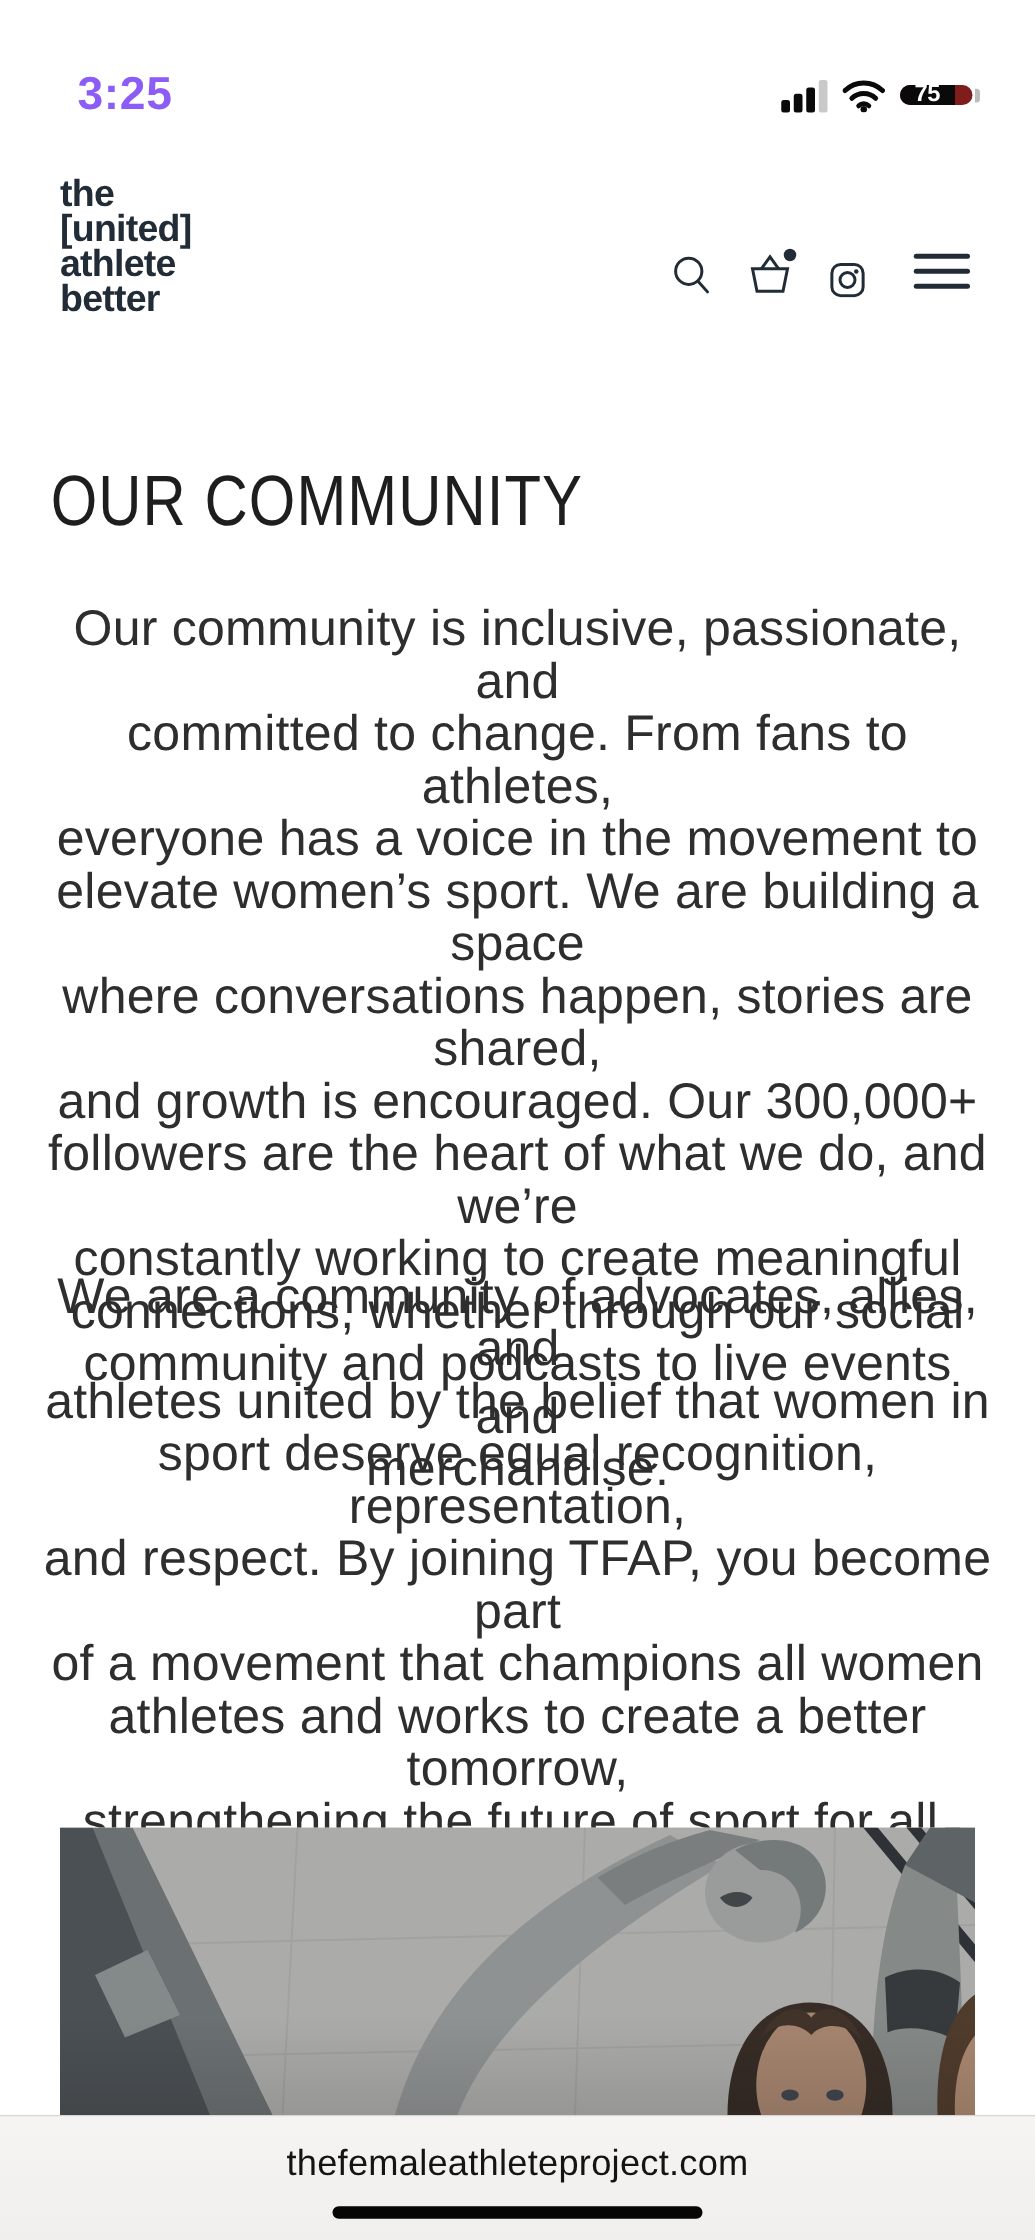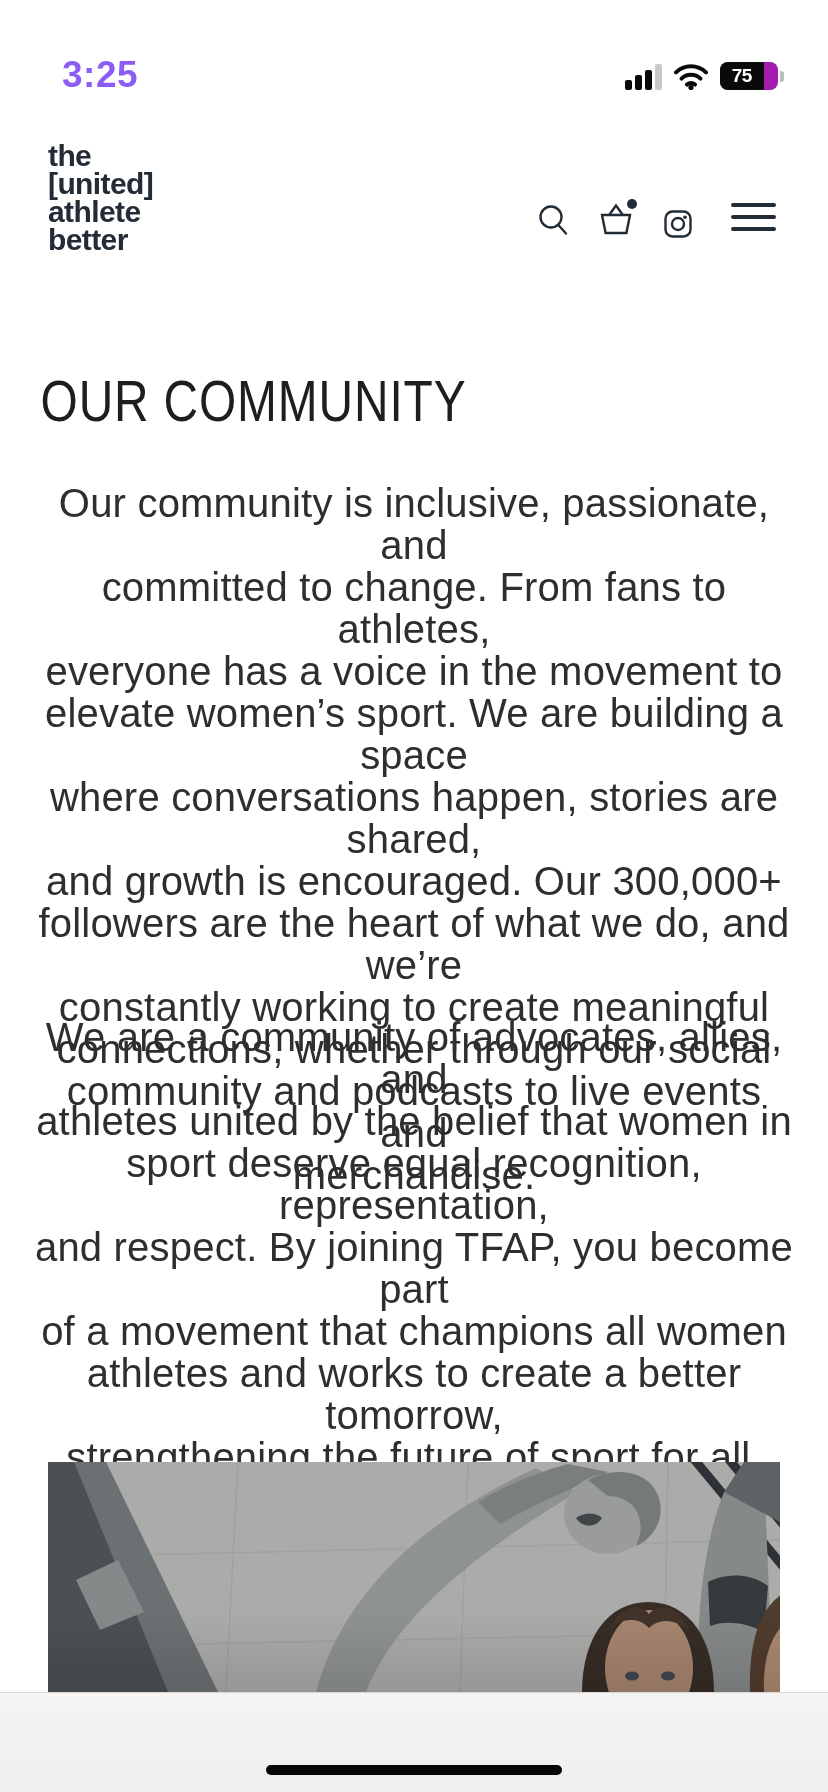--- a/index.html
+++ b/index.html
@@ -19,22 +19,22 @@
     font-size:37px; font-weight:700; color:#8b5cf6; letter-spacing:0.5px;
   }
   .status-icons { right:44px; top:62px; display:flex; align-items:flex-end; gap:12px; }
   .sig-bars { display:flex; align-items:flex-end; gap:3px; height:26px; }
   .sig-bars i { display:block; width:7px; border-radius:2px; background:#0a0a0a; }
   .sig-bars i.b1{height:10px}.sig-bars i.b2{height:15px}.sig-bars i.b3{height:20px}
   .sig-bars i.b4{height:26px; background:#c9c9c9;}
   .wifi-icon { width:34px; height:26px; }
   .battery { display:flex; align-items:center; height:28px; }
   .battery-body {
-    width:58px; height:28px; border-radius:8px; overflow:hidden;
-    display:flex; background:#a21caf;
+    width:58px; height:16px; border-radius:8px; overflow:hidden;
+    display:flex; background:#7f1d1d;
   }
   .battery-fill {
     width:75%; background:#0a0a0a; color:#fff; font-size:19px; font-weight:700;
     display:flex; align-items:center; justify-content:center; letter-spacing:-0.5px;
   }
   .battery-cap { width:4px; height:11px; background:#bcbbbb; border-radius:0 3px 3px 0; margin-left:2px; }
 
   
   .logo { left:48px; top:142px; line-height:28px; cursor:pointer; }
   .logo span {
@@ -213,14 +213,15 @@
     <defs>
       <linearGradient id="shade" x1="0" y1="0" x2="0" y2="1">
         <stop offset="0" stop-color="rgba(0,0,0,0)"></stop>
         <stop offset="1" stop-color="rgba(0,0,0,0.12)"></stop>
       </linearGradient>
     </defs>
   </svg>
 </div>
 
 <div class="abs bottom-bar">
+  <div class="abs url-text">thefemaleathleteproject.com</div>
   <div class="abs home-indicator"></div>
 </div>
 
 </body></html>

